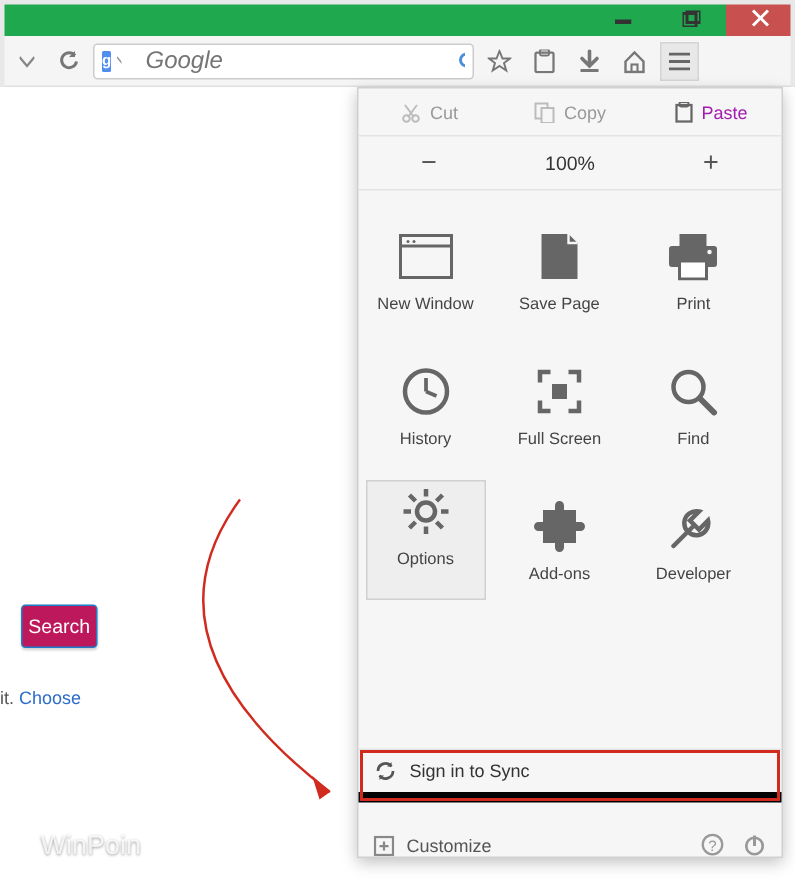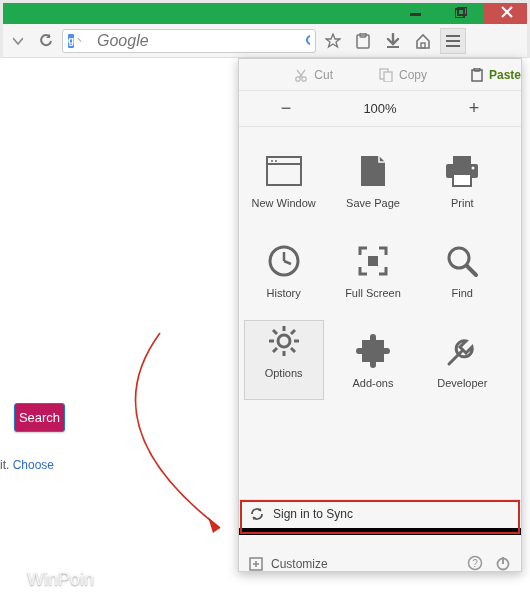--- a/index.html
+++ b/index.html
@@ -17,36 +17,36 @@
   .searchbox .mg { color:#4a90d9; }
   .tool-ico { width:26px; height:26px; display:flex; align-items:center; justify-content:center; color:#666; }
   .tool-ico.last { background:#e8e8e8; border:1px solid #d4d4d4; }
   .content { position:relative; height:calc(592px - 24px - 34px); background:#fff; }
   .search-btn { position:absolute; left:14px; top:345px; width:51px; height:29px; background:#be185d; border:1px solid #1d7cc8; border-radius:3px; color:#fff; font-size:13px; display:flex; align-items:center; justify-content:center; box-shadow:0 1px 2px rgba(0,0,0,.2); }
   .choose-line { position:absolute; left:0px; top:400px; font-size:12px; color:#555; }
   .choose-link { color:#2d6cc8; }
   .panel { position:absolute; right:8px; top:0; width:284px; background:#f6f6f6; border:1px solid #d0d0d0; box-shadow:0 3px 10px rgba(0,0,0,.25); }
   .p-row { display:flex; border-bottom:1px solid #e4e4e4; }
   .cutrow { height:32px; }
-  .cutrow .cell { flex:1; display:flex; align-items:center; justify-content:flex-end; gap:6px; font-size:12px; color:#999; }
-  .cutrow .cell.paste { color:#4d7c0f;font-weight:bold; }
+  .cutrow .cell { flex:1; display:flex; align-items:center; justify-content:center; gap:6px; font-size:12px; color:#999; }
+  .cutrow .cell.paste { color:#a21caf; }
   .zoomrow { height:36px; align-items:center; }
   .zoomrow .zcell { flex:1; display:flex; align-items:center; justify-content:center; color:#555; font-size:18px; }
   .zoomrow .zcell.mid { font-size:13px; color:#333; }
   .grid { display:flex; flex-wrap:wrap; padding:8px 14px 4px 0; }
   .gcell { width:33.33%; height:90px; display:flex; flex-direction:column; align-items:center; justify-content:center; gap:6px; font-size:11px; color:#444; text-align:center; padding:4px; }
   .gcell .ic { width:40px; height:40px; display:flex; align-items:center; justify-content:center; color:#555; }
   .gcell.sel { }
   .gcell.sel .inner { border:1px solid #d0d0d0; background:#eee; width:80px; height:80px; display:flex; flex-direction:column; align-items:center; justify-content:flex-start; gap:6px; }
   .sync-row { height:36px; display:flex; align-items:center; gap:8px; padding:0 10px; color:#333; font-size:12px; outline:2px solid #d12b1f; outline-offset:-3px; border-bottom:7px solid #000000; border-top:1px solid #e4e4e4;}
   .cust-row { height:36px; display:flex; align-items:flex-end; font-size:12px; color:#555; padding:0 10px; gap:8px; }
   .cust-row .right { margin-left:auto; display:flex; gap:12px; color:#888; }
   svg { display:block; }
   .arrow-svg { position:absolute; left:100px; top:270px; pointer-events:none; }
-  .watermark { position:absolute; left:6px; bottom:2px; color: rgba(255,255,255,.8); font-size:18px; font-weight:300; text-shadow:0 1px 2px rgba(0,0,0,.4); display:flex; align-items:center; gap:4px; }
+  .watermark { position:absolute; left:6px; bottom:18px; color: rgba(255,255,255,.8); font-size:18px; font-weight:300; text-shadow:0 1px 2px rgba(0,0,0,.4); display:flex; align-items:center; gap:4px; }
   .watermark .wlogo { display:grid; grid-template-columns:8px 8px; grid-template-rows:8px 8px; gap:1px; }
   .watermark .wlogo span { background:rgba(255,255,255,.6); }
 </style>
 </head>
 <body>
 
 <div class="titlebar">
   <div class="win-btn">
     <svg width="11" height="11">
         <rect x="0" y="6" width="11" height="3" fill="#333"></rect>

